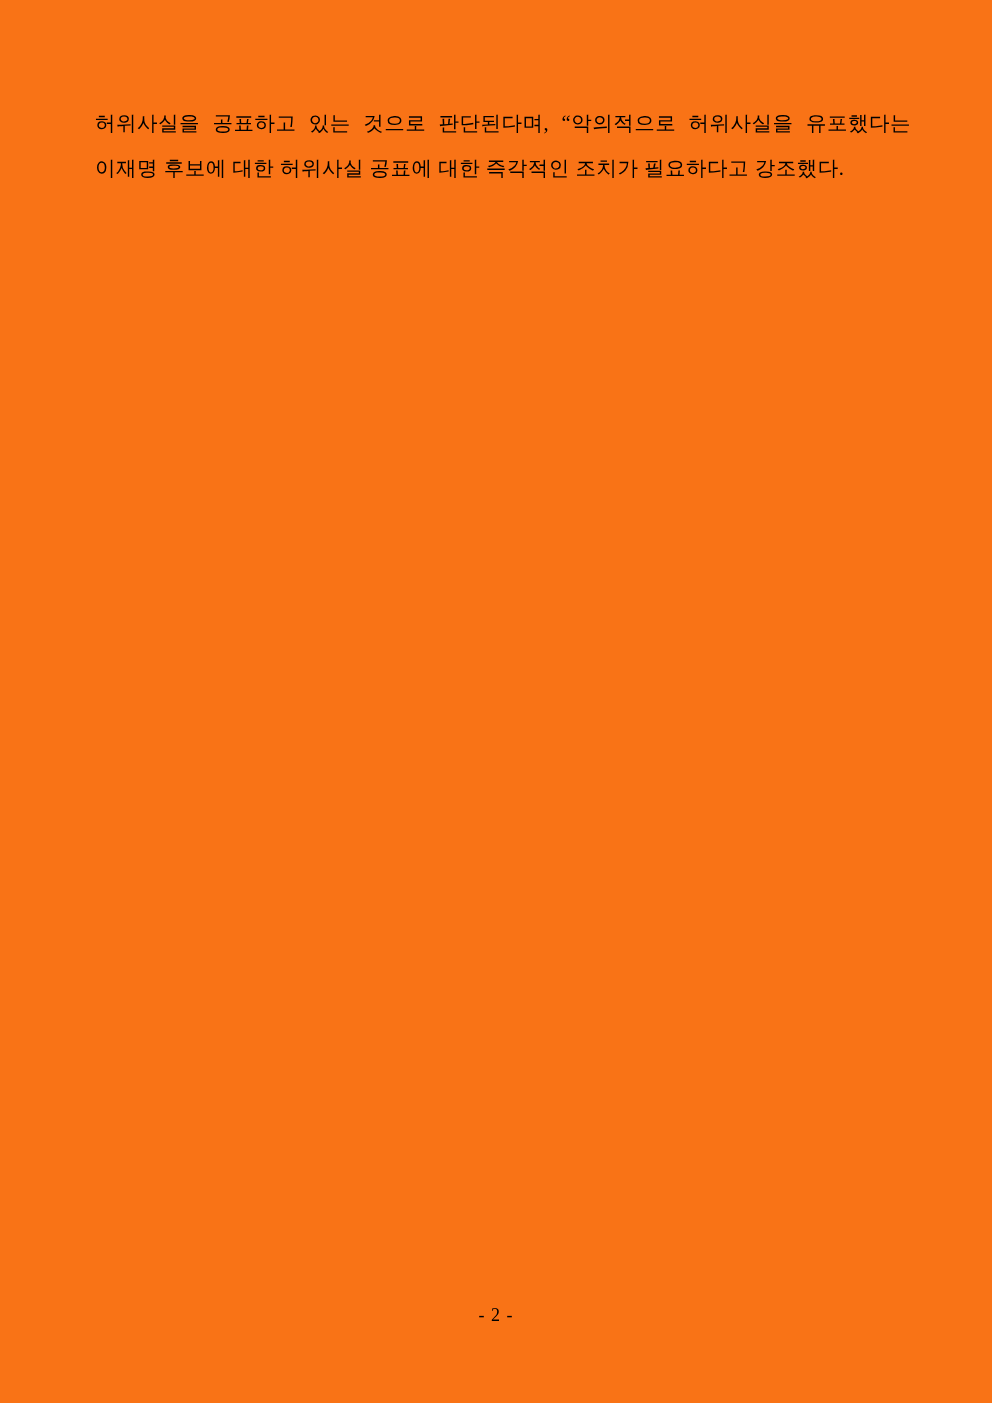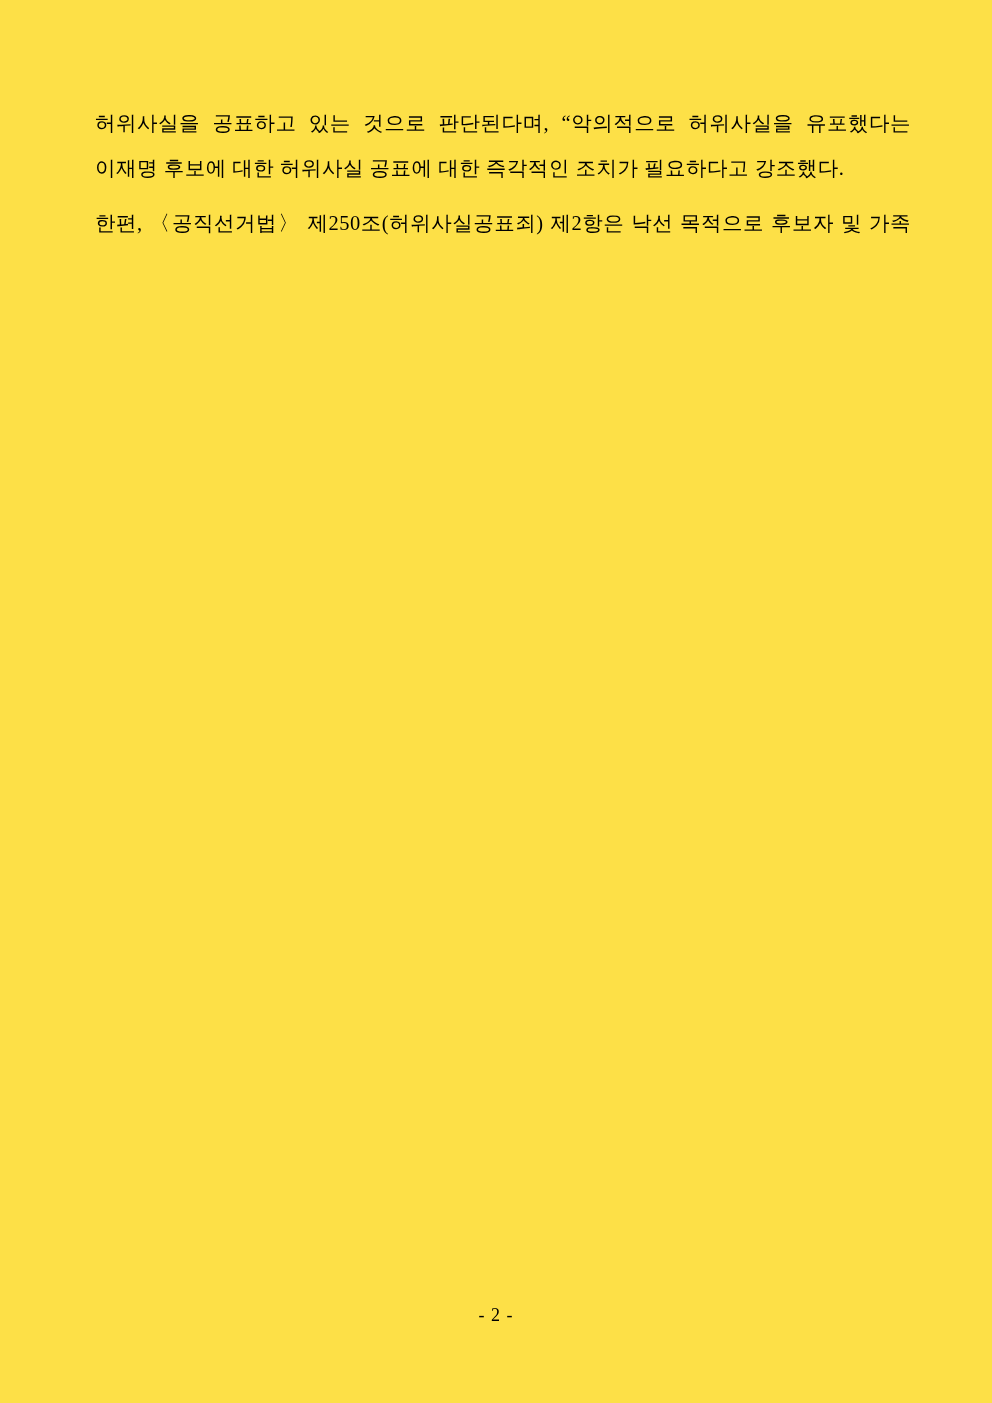--- a/index.html
+++ b/index.html
@@ -5,21 +5,21 @@
   * { margin: 0; padding: 0; box-sizing: border-box; }
 
   html, body {
     background: #ffffff;
   }
 
   .page {
     position: relative;
     width: 992px;
     height: 1403px;
-    background: #fde047;
+    background: #f97316;
     overflow: hidden;
     font-family: "Liberation Serif", "DejaVu Serif", serif;
     color: #000000;
   }
 
   .content {
     position: absolute;
     left: 95px;
     top: 101px;
     width: 816px;
@@ -66,21 +66,20 @@
 <div class="page">
 
   <div class="content">
 
     <p class="para">
       <span class="line">허위사실을 공표하고 있는 것으로 판단된다며, “악의적으로 허위사실을 유포했다는</span>
       <span class="line last">이재명 후보에 대한 허위사실 공표에 대한 즉각적인 조치가 필요하다고 강조했다.</span>
     </p>
 
     <p class="para">
-      <span class="line">한편, 〈공직선거법〉 제250조(허위사실공표죄) 제2항은 낙선 목적으로 후보자 및 가족</span>
     </p>
 
   </div>
 
   <div class="footer">
     <span class="page-number">- 2 -</span>
   </div>
 
 </div>
 

